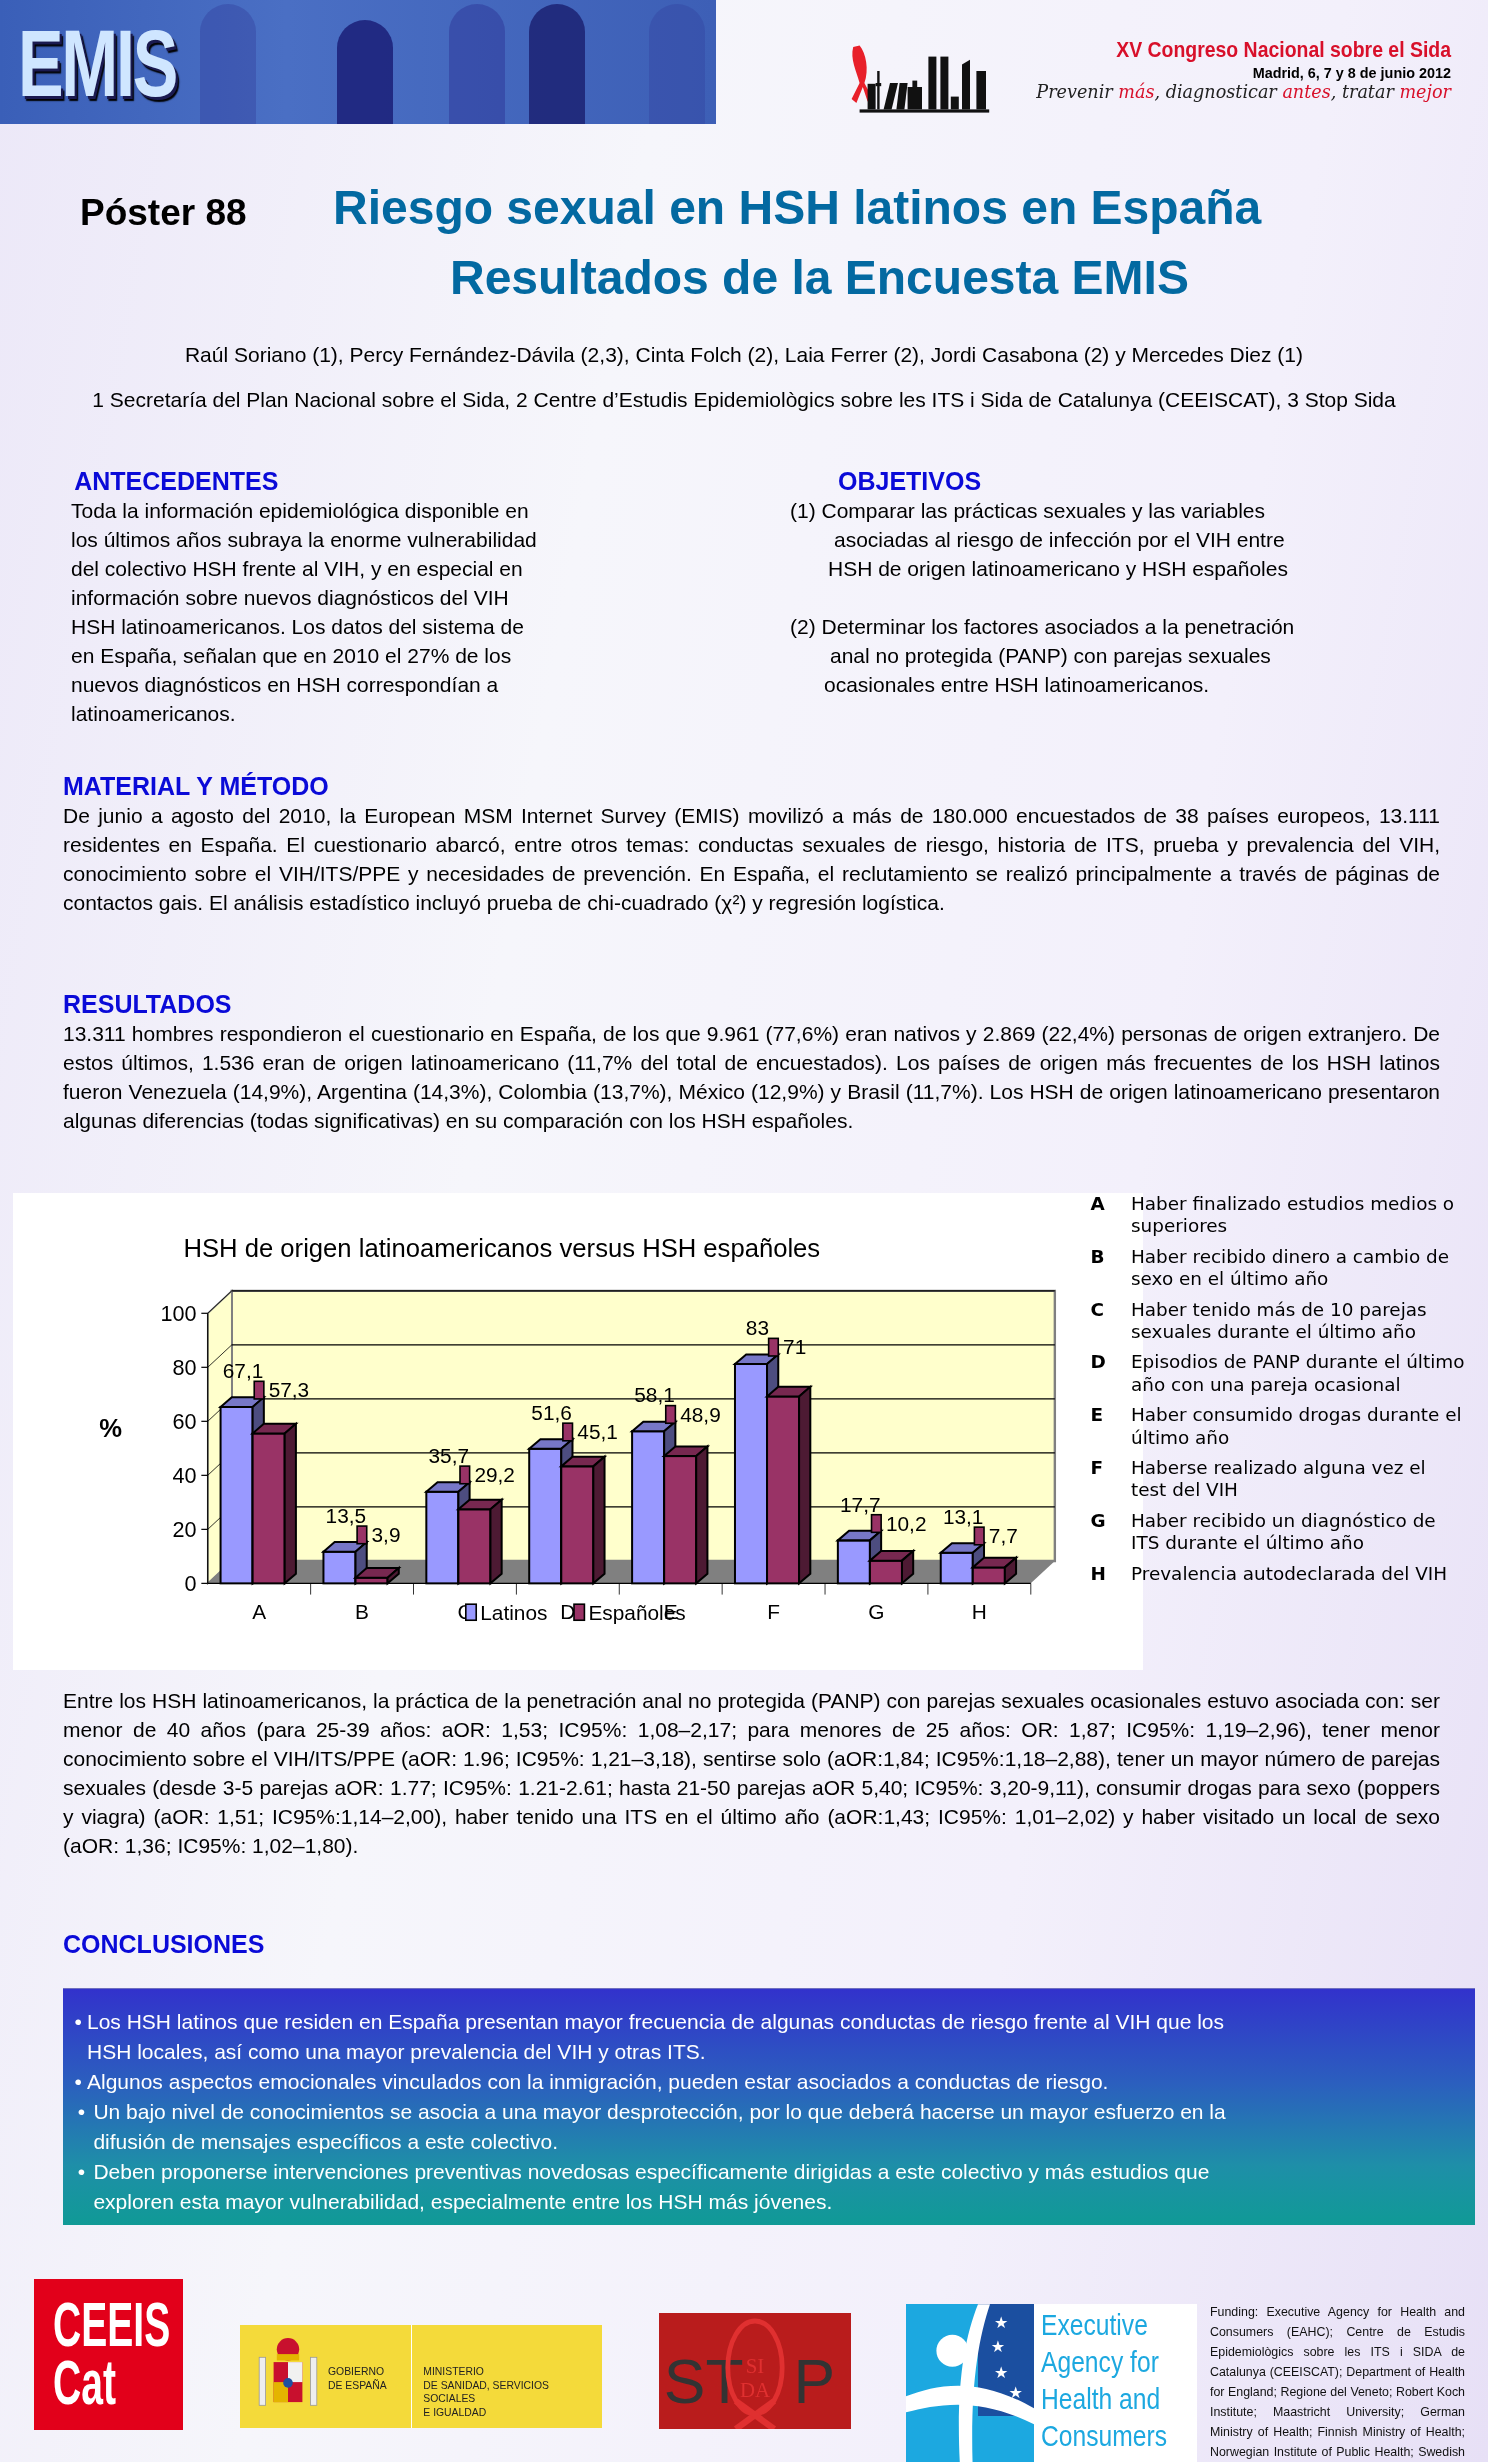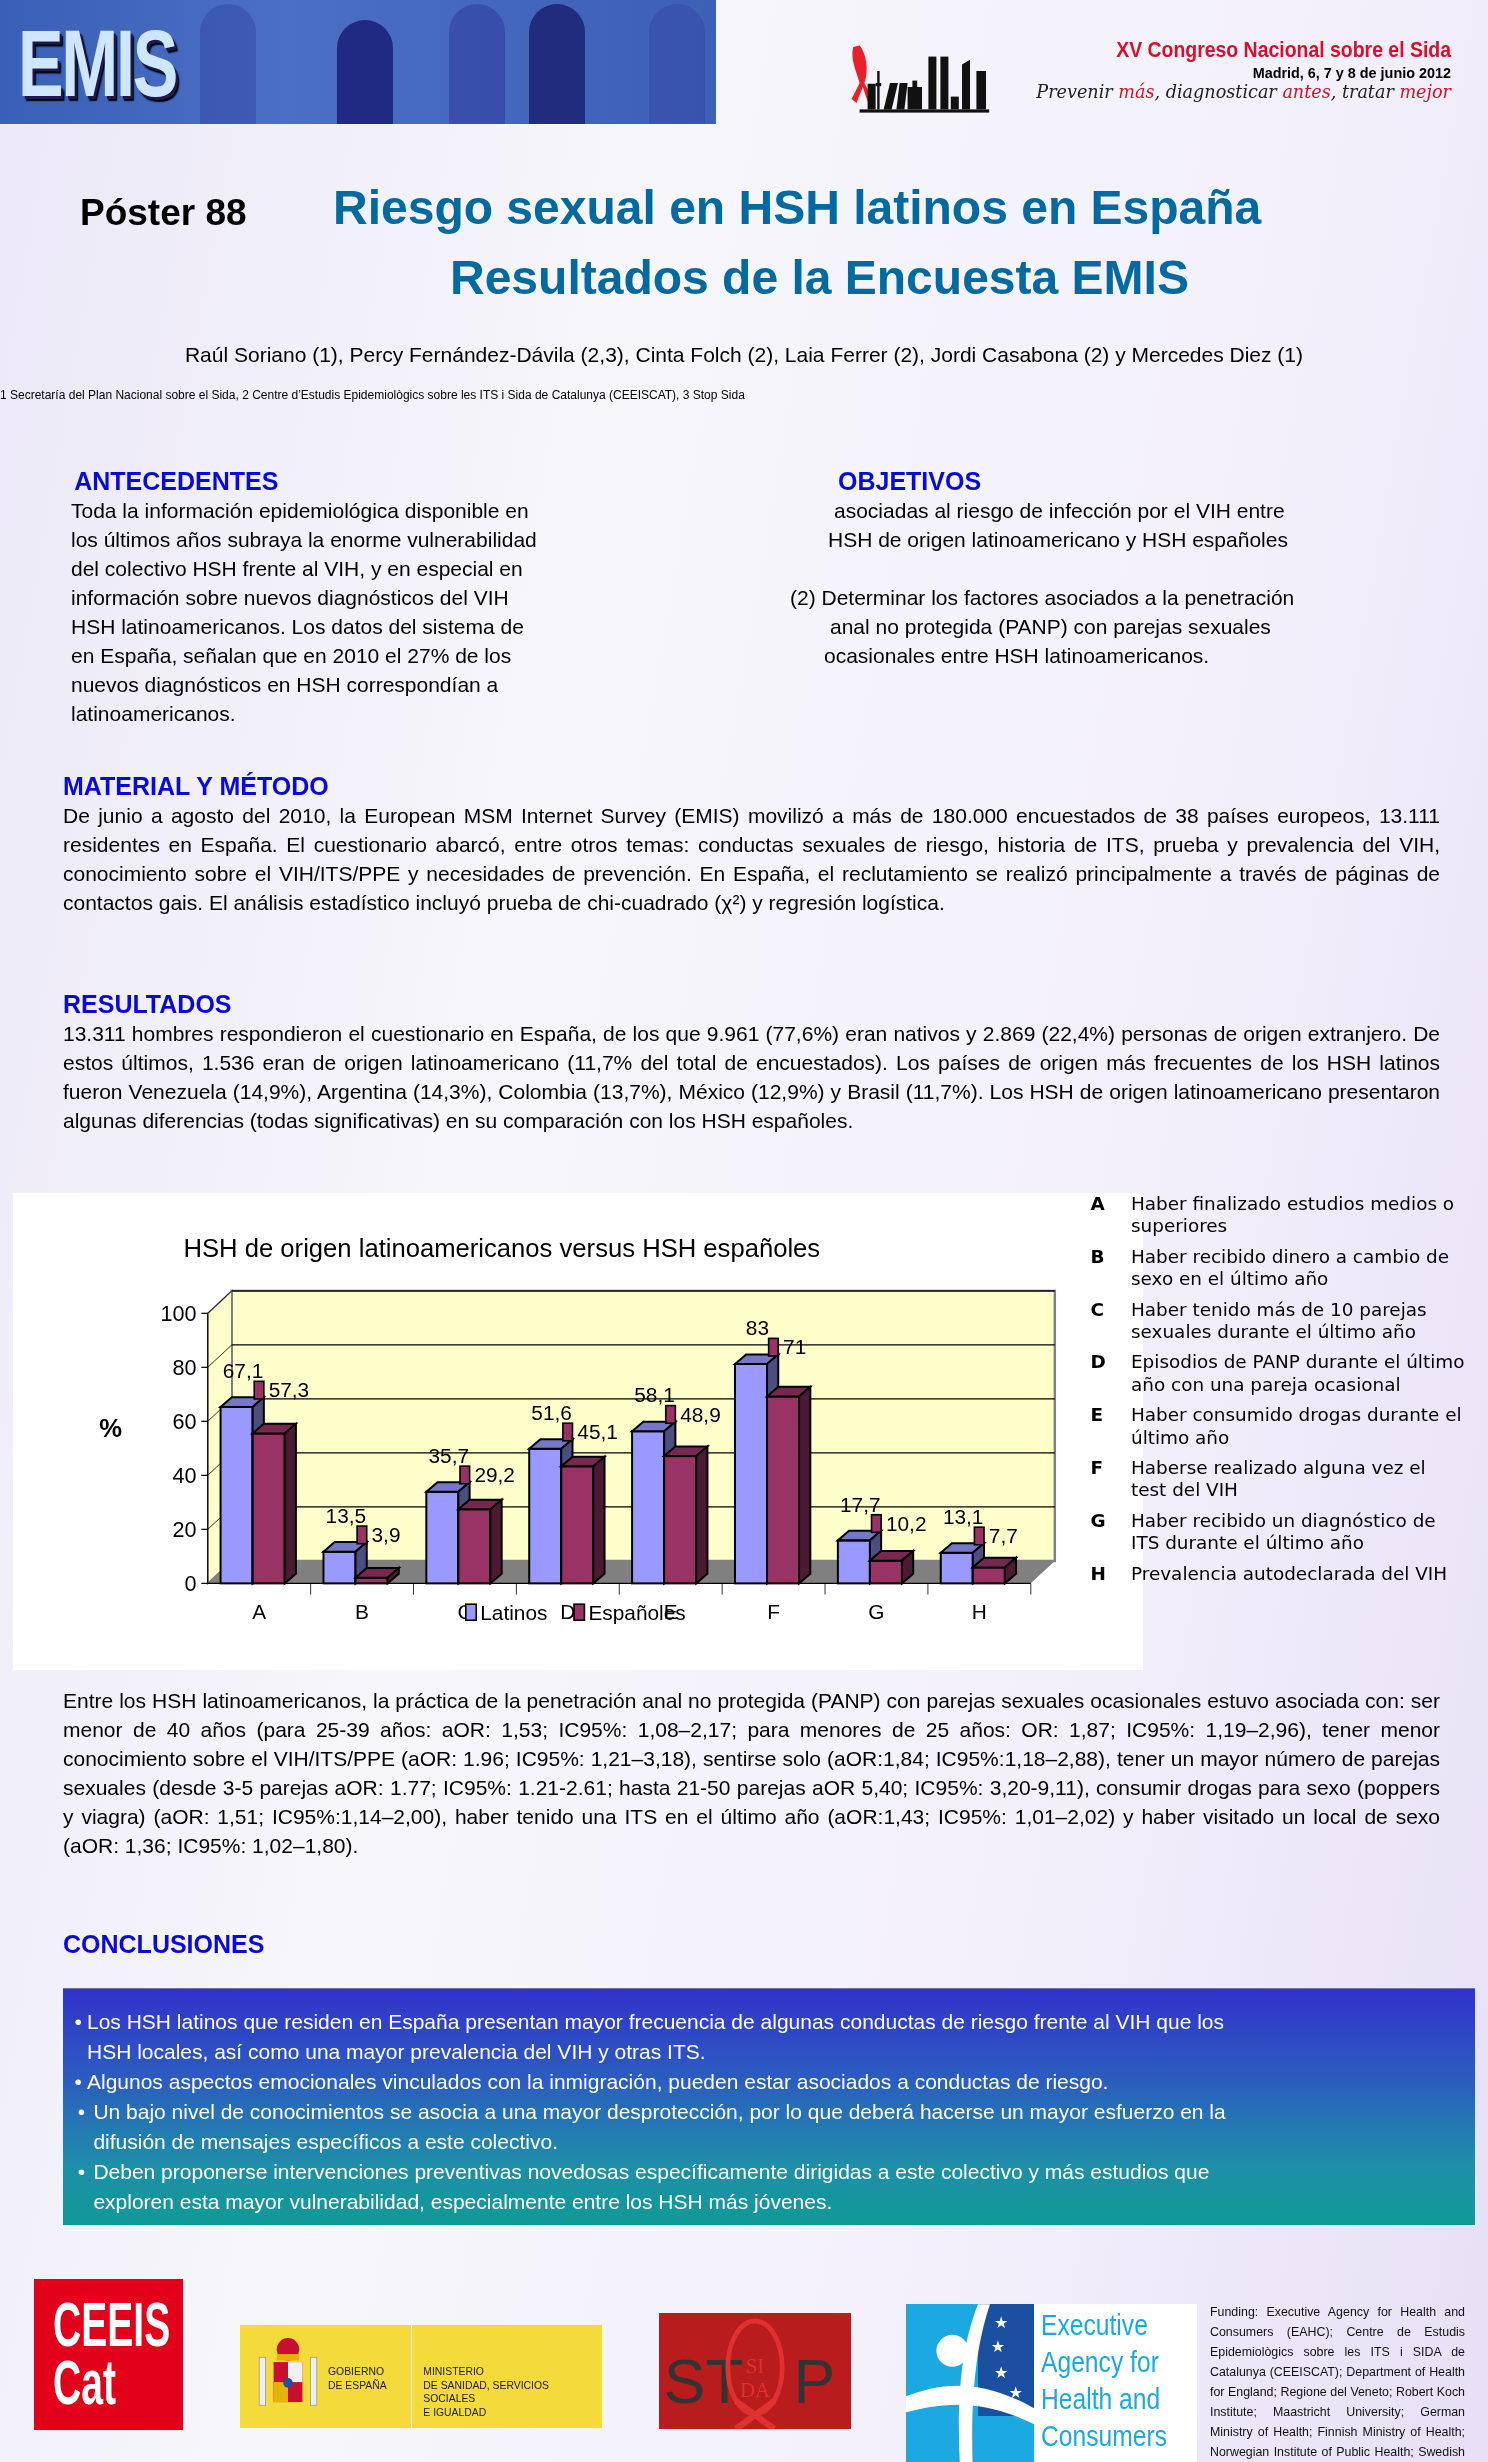--- a/index.html
+++ b/index.html
@@ -53,21 +53,21 @@
     left: 80px; top: 192px; font-size: 37px; font-weight: bold; white-space: nowrap;
   }
   .title-line {
     font-size: 48px; font-weight: bold; color: #0369a1; 
     text-decoration-thickness: 4px; text-underline-offset: 8px; white-space: nowrap;
   }
   #title-1 { left: 333px; top: 180px; }
   #title-2 { left: 450px; top: 250px; }
 
   #authors { left: 0; width: 1488px; top: 343px; text-align: center; font-size: 21px; }
-  #affiliations { left: 0; width: 1488px; top: 388px; text-align: left; font-size: 12px; }
+  #affiliations { left: 0; width: 1488px; top: 388px; text-align: center; font-size: 21px; }
 
   .section-heading { font-size: 25px; font-weight: bold; color: #0a0ad8; }
   .body-text { font-size: 21px; line-height: 29px; }
   .justify { text-align: justify; }
 
   #antecedentes { left: 71px; top: 467px; width: 561px; }
   #antecedentes .section-heading { margin-left: 3.2px; margin-bottom: 0; }
   #objetivos { left: 790px; top: 467px; width: 657px; }
   #objetivos .section-heading { margin-left: 48px; }
   .obj-item { font-size: 21px; line-height: 29px; }
@@ -184,20 +184,21 @@
     <div>HSH latinoamericanos. Los datos del sistema de</div>
     <div>en España, señalan que en 2010 el 27% de los</div>
     <div>nuevos diagnósticos en HSH correspondían a</div>
     <div>latinoamericanos.</div>
   </div>
 </div>
 
 <div id="objetivos" class="abs">
   <div class="section-heading">OBJETIVOS</div>
   <div id="obj-1" class="obj-item">
+    <span class="cont">(1) Comparar las prácticas sexuales y las variables</span>
     <span class="cont l2">asociadas al riesgo de infección por el VIH entre</span>
     <span class="cont l3">HSH de origen latinoamericano y HSH españoles</span>
   </div>
   <div id="obj-2" class="obj-item">
     <span class="cont">(2) Determinar los factores asociados a la penetración</span>
     <span class="cont l2">anal no protegida (PANP) con parejas sexuales</span>
     <span class="cont l3">ocasionales entre HSH latinoamericanos.</span>
   </div>
 </div>
 

